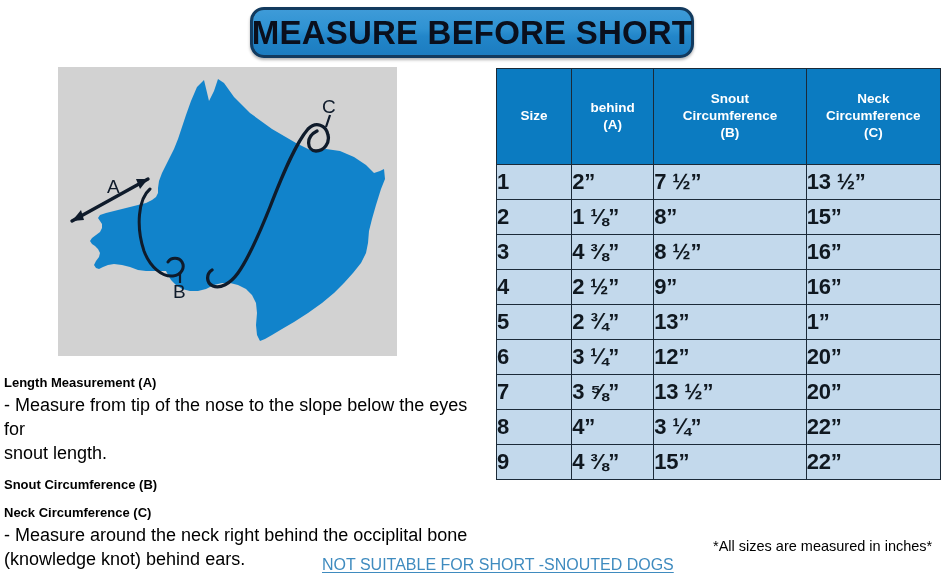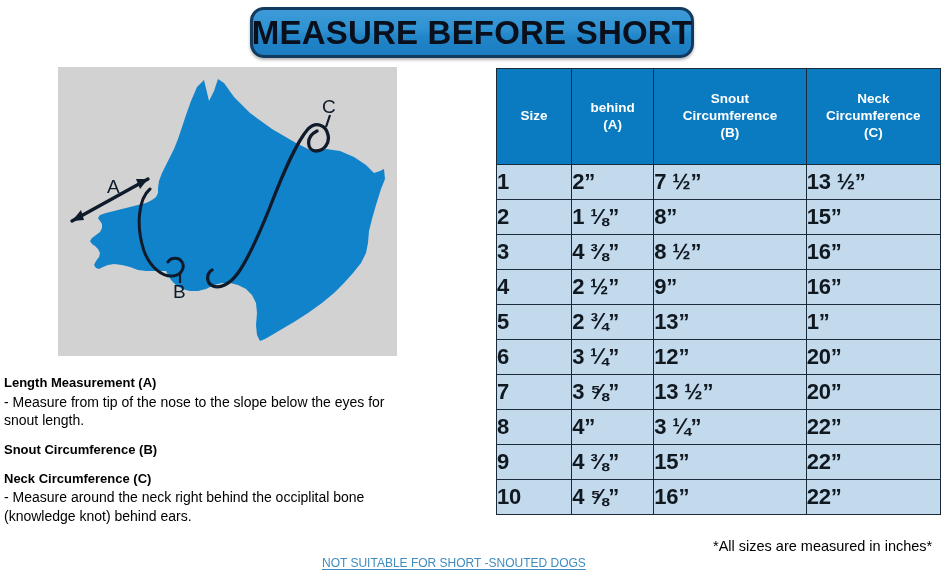--- a/index.html
+++ b/index.html
@@ -55,31 +55,31 @@
   }
   .instr-block { margin-bottom: 11px; }
   .instr-block:last-child { margin-bottom: 0; }
   .instr-heading {
     font-size: 13px;
     font-weight: 700;
     line-height: 1.35;
     margin-bottom: 1px;
   }
   .instr-body {
-    font-size: 14px;
+    font-size: 18px;
     font-weight: 400;
     line-height: 1.34;
     white-space: pre-line;
   }
 
   
   #not-suitable {
     position: absolute;
     left: 322px; top: 556px;
-    font-size: 12px;
+    font-size: 16px;
     color: #3f8bbf;
     text-decoration: underline;
     text-underline-offset: 2px;
     white-space: nowrap;
     font-family: "Liberation Sans", sans-serif;
   }
 
   
   #size-table-wrap {
     position: absolute;
@@ -272,23 +272,17 @@
           <td class="col-length">4”</td>
           <td class="col-snout">3 ¼”</td>
           <td class="col-neck">22”</td>
         </tr>
         <tr>
           <td class="col-size">9</td>
           <td class="col-length">4 ⅜”</td>
           <td class="col-snout">15”</td>
           <td class="col-neck">22”</td>
         </tr>
-        <tr>
-          <td class="col-size">10</td>
-          <td class="col-length">4 ⅝”</td>
-          <td class="col-snout">16”</td>
-          <td class="col-neck">22”</td>
-        </tr>
       </tbody>
   </table>
 </div>
 
 <div id="footnote">*All sizes are measured in inches*</div>
 
 </body></html>

